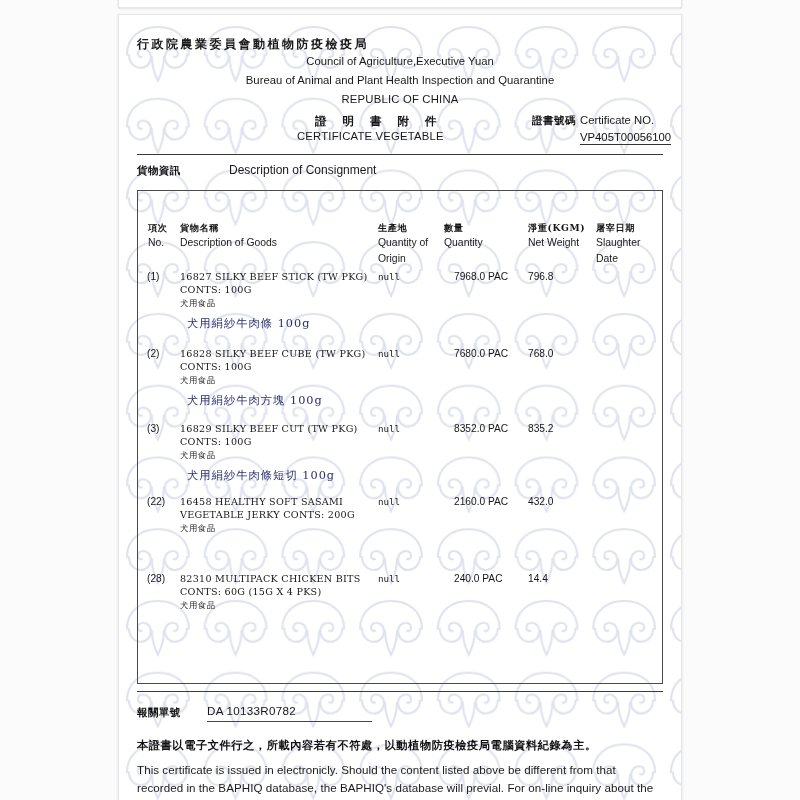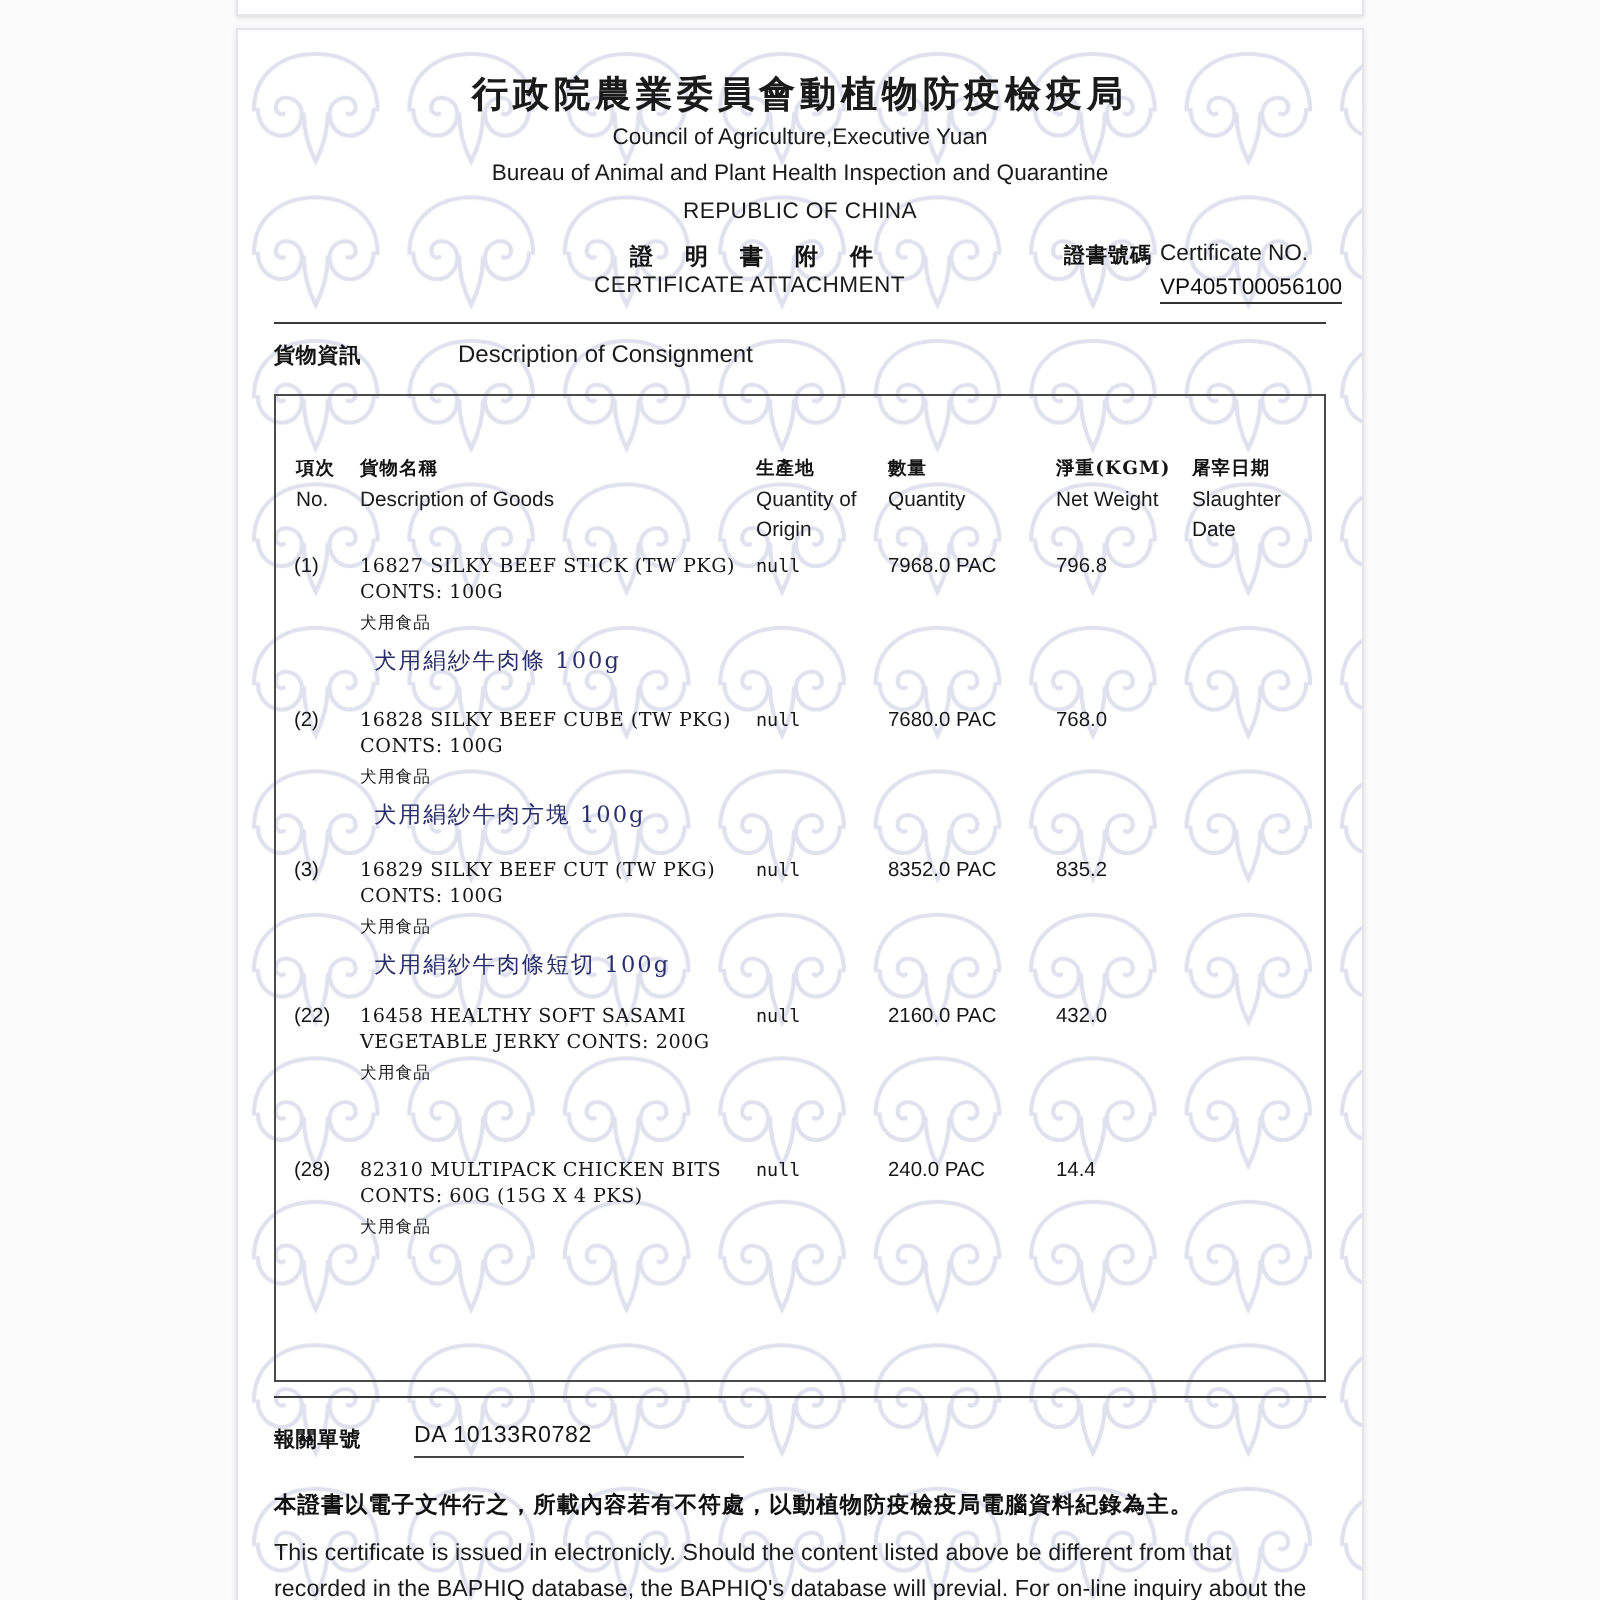--- a/index.html
+++ b/index.html
@@ -60,23 +60,23 @@
 
   
   .content {
     position: relative;
     z-index: 2;
     padding: 0 18px;
   }
 
   
   .hdr-cn {
-    text-align: center;
-    font-family: "DejaVu Serif", serif;
-    font-size: 18px;
+    text-align: left;
+    font-family: "DejaVu Serif", serif;
+    font-size: 12px;
     font-weight: bold;
     letter-spacing: 2.5px;
     color: #1a1a1a;
     margin-top: 22px;
     line-height: 1.2;
   }
   .hdr-en {
     text-align: center;
     font-size: 11.3px;
     color: #1a1a1a;
@@ -221,21 +221,21 @@
     font-size: 9.6px;
     letter-spacing: 0.25px;
     line-height: 1.32;
   }
   .c-coo {
     left: 240px;
     font-family: "DejaVu Sans Mono", monospace;
     font-size: 9.2px;
   }
   .c-qty {
-    left: 306px;
+    left: 316px;
     font-size: 10.2px;
   }
   .c-nw {
     left: 390px;
     font-size: 10.2px;
   }
   .c-sd {
     left: 458px;
     font-size: 10.2px;
   }
@@ -333,21 +333,21 @@
 
     <div class="content">
 
       <div class="hdr-cn">行政院農業委員會動植物防疫檢疫局</div>
       <div class="hdr-en">Council of Agriculture,Executive Yuan</div>
       <div class="hdr-en">Bureau of Animal and Plant Health Inspection and Quarantine</div>
       <div class="hdr-en l3">REPUBLIC OF CHINA</div>
 
       <div class="cert-row">
         <div class="cert-cn-title">證 明 書 附 件</div>
-        <div class="cert-en-title">CERTIFICATE ATTACHMENT</div>
+        <div class="cert-en-title">CERTIFICATE VEGETABLE</div>
         <div class="cert-no-cn">證書號碼</div>
         <div class="cert-no-en">Certificate NO.</div>
         <div class="cert-no-val">VP405T00056100</div>
       </div>
 
       <div class="rule-top"></div>
 
       <div class="consign">
         <span class="consign-cn">貨物資訊</span>
         <span class="consign-en">Description of Consignment</span>

